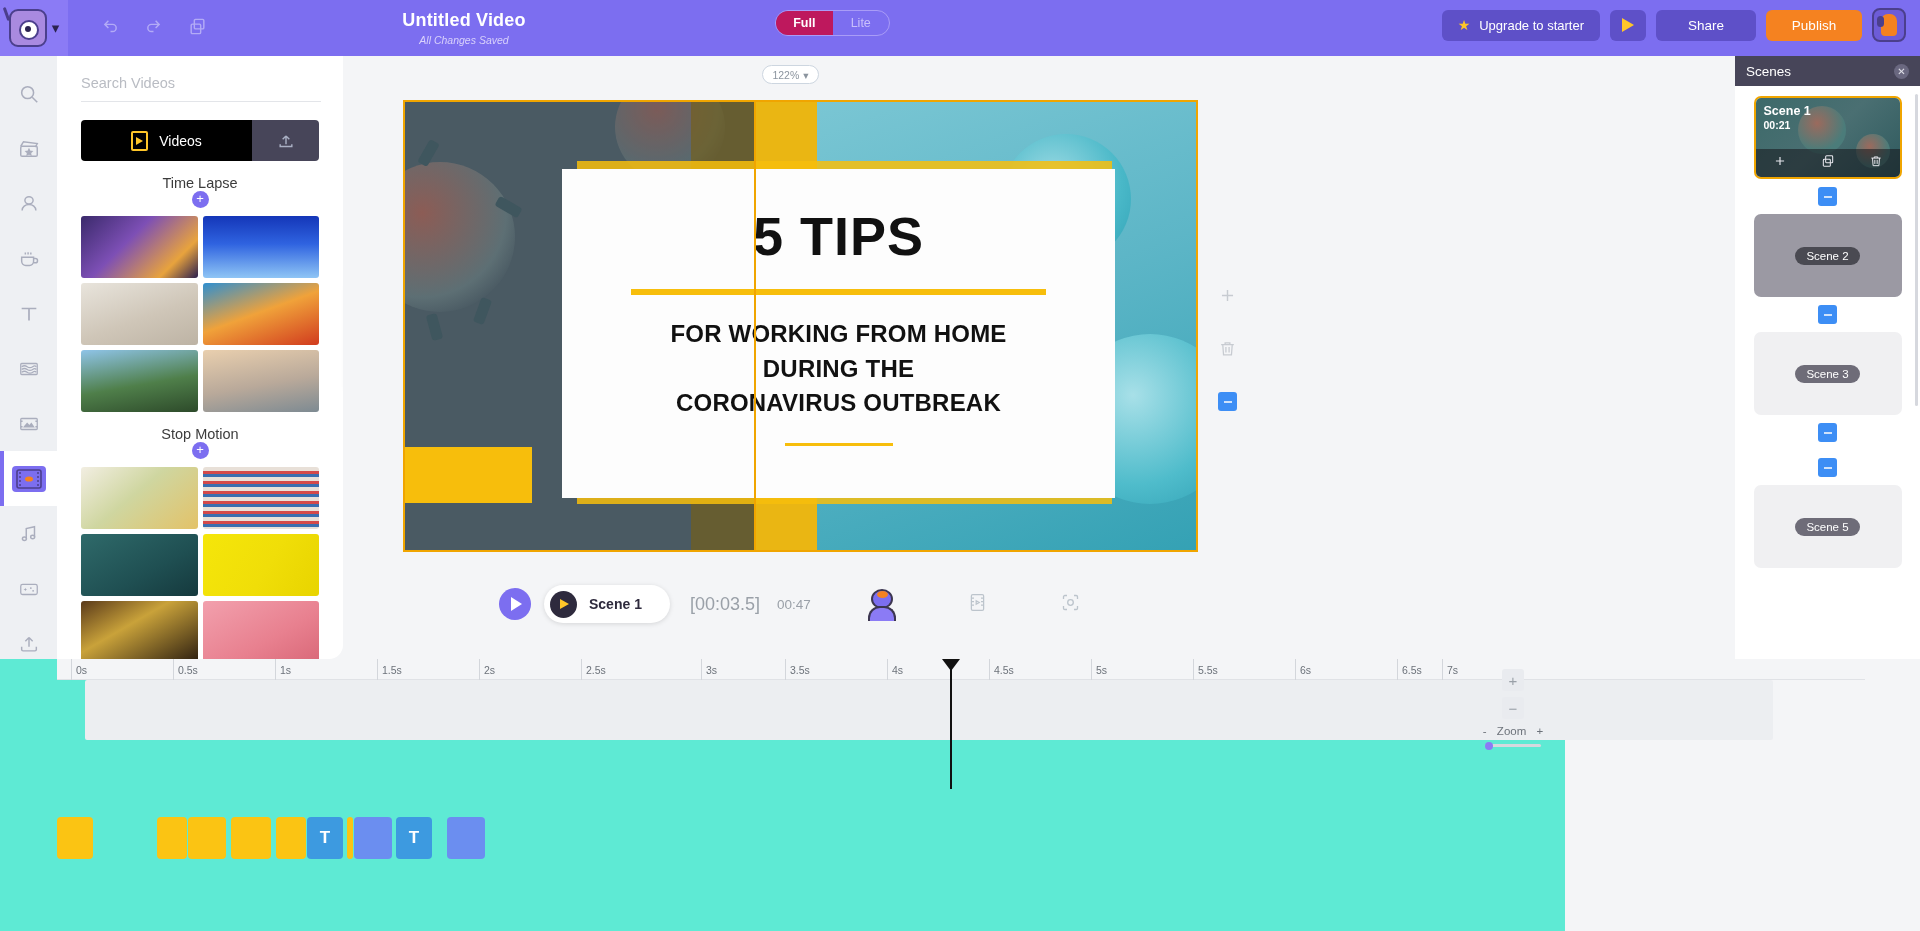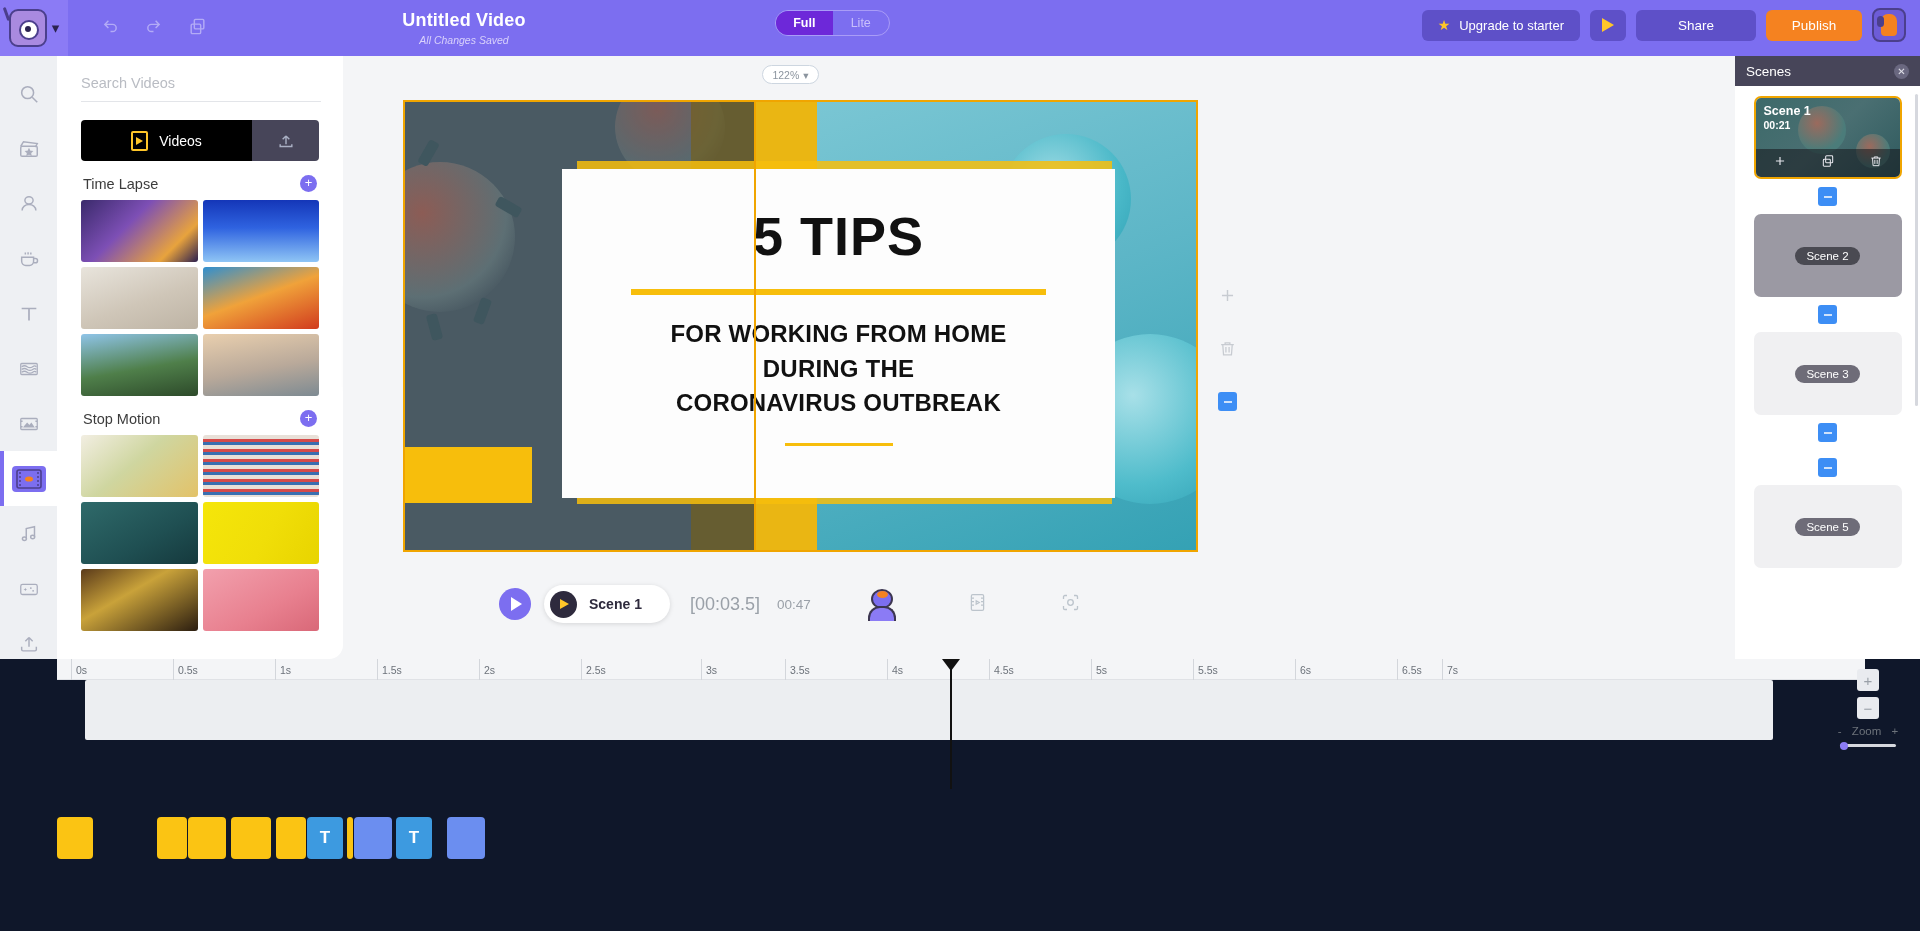--- a/index.html
+++ b/index.html
@@ -49,39 +49,39 @@
 
   .mode-toggle {
     position: absolute; left: 775px; top: 10px;
     width: 115px; height: 26px; border-radius: 13px;
     border: 1px solid #a99cf7; display: flex; overflow: hidden;
   }
   .mode-opt {
     flex: 1; display: flex; align-items: center; justify-content: center;
     font-size: 12.5px; cursor: pointer; color: #c9c0fb;
   }
-  .mode-opt.active { background: #6d28d9; color: #fff; font-weight: bold; }
+  .mode-opt.active { background: #be185d; color: #fff; font-weight: bold; }
 
   .hdr-right {
     position: absolute; right: 14px; top: 8px;
     display: flex; align-items: center; gap: 10px;
   }
   .btn-upgrade {
     height: 31px; padding: 0 16px; border-radius: 6px; background: #5e50c8;
     color: #fff; font-size: 13px; display: flex; align-items: center; gap: 9px;
     cursor: pointer; border: none;
   }
   .star { color: #ffc629; font-size: 14px; }
   .btn-play-hdr {
     width: 36px; height: 31px; border-radius: 6px; background: #5e50c8;
     display: flex; align-items: center; justify-content: center; cursor: pointer;
   }
   .tri-y { width:0;height:0;border-left:12px solid #ffc629;border-top:7px solid transparent;border-bottom:7px solid transparent; }
   .btn-share {
-    height: 31px; width: 120px; border-radius: 6px; background: #5e50c8;
+    height: 31px; width: 100px; border-radius: 6px; background: #5e50c8;
     color: #fff; font-size: 13.5px; display: flex; align-items: center;
     justify-content: center; cursor: pointer; border: none;
   }
   .btn-publish {
     height: 31px; width: 96px; border-radius: 6px; background: #f58220;
     color: #fff; font-size: 13.5px; display: flex; align-items: center;
     justify-content: center; cursor: pointer; border: none;
   }
   .avatar-hdr {
     width: 34px; height: 34px; border-radius: 8px; background: #6d5cd8;
@@ -139,20 +139,21 @@
   }
   .vid-ico i { width:0;height:0;border-left:7px solid #ffc629;border-top:4.5px solid transparent;border-bottom:4.5px solid transparent; }
   .tab-upload {
     width: 67px; background: #474559; display: flex; align-items: center;
     justify-content: center; cursor: pointer;
   }
 
   .sec-head {
     display: flex; align-items: center; justify-content: space-between;
     padding: 14px 26px 8px 26px;
+    flex-direction: column;
   }
   .sec-title { font-size: 14.5px; color: #3c3c3c; }
   .plus-btn {
     width: 17px; height: 17px; border-radius: 50%; background: #7c6ef0;
     color: #fff; font-size: 13px; line-height: 15px; text-align: center;
     cursor: pointer;
   }
   .thumb-grid {
     display: grid; grid-template-columns: 1fr 1fr; gap: 5px;
     padding: 0 24px;
@@ -289,22 +290,22 @@
     margin: 8px 0; display: flex; align-items: center; justify-content: center; cursor: pointer;
   }
   .trans-btn span { width: 8px; height: 2px; background: #cfe2fb; }
   .sc-scroll {
     position: absolute; right: 2px; top: 38px; width: 3px; height: 312px;
     background: #d6d8de; border-radius: 2px;
   }
 
   
   .timeline {
-    position: absolute; left: 0; top: 659px; width: 1920px; height: 272px;
-    background: #0f172a;
+    position: absolute; left: 0; top: 659px; width: 1565px; height: 272px;
+    background: #5eead4;
   }
   .ruler {
     position: absolute; left: 57px; top: 0; width: 1808px; height: 21px;
     border-bottom: 1px solid #e0e2e6; background: #f4f5f7;
   }
   .tick { position: absolute; top: 0; height: 21px; border-left: 1px solid #d3d6db; }
   .tick span { position: absolute; left: 4px; top: 5px; font-size: 10.5px; color: #6c727a; white-space: nowrap;}
   .track-area {
     position: absolute; left: 85px; top: 21px; width: 1688px; height: 60px;
     background: #eceef1; border-radius: 2px;

